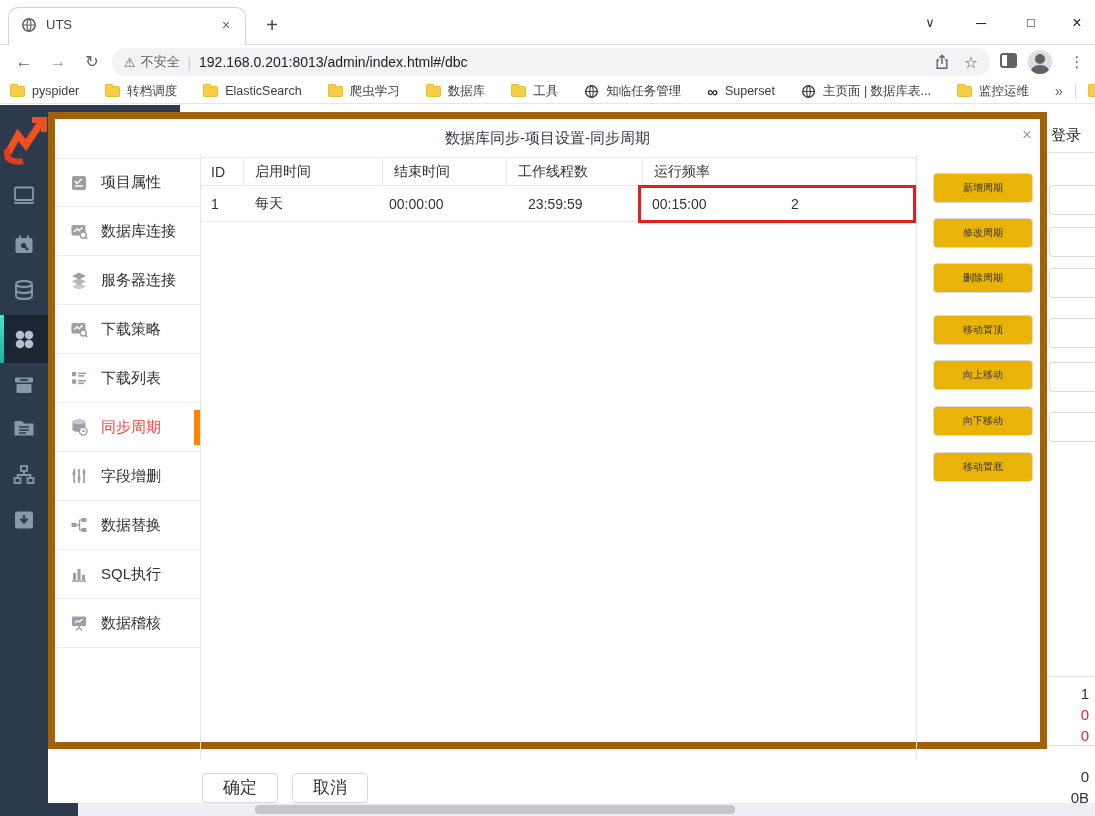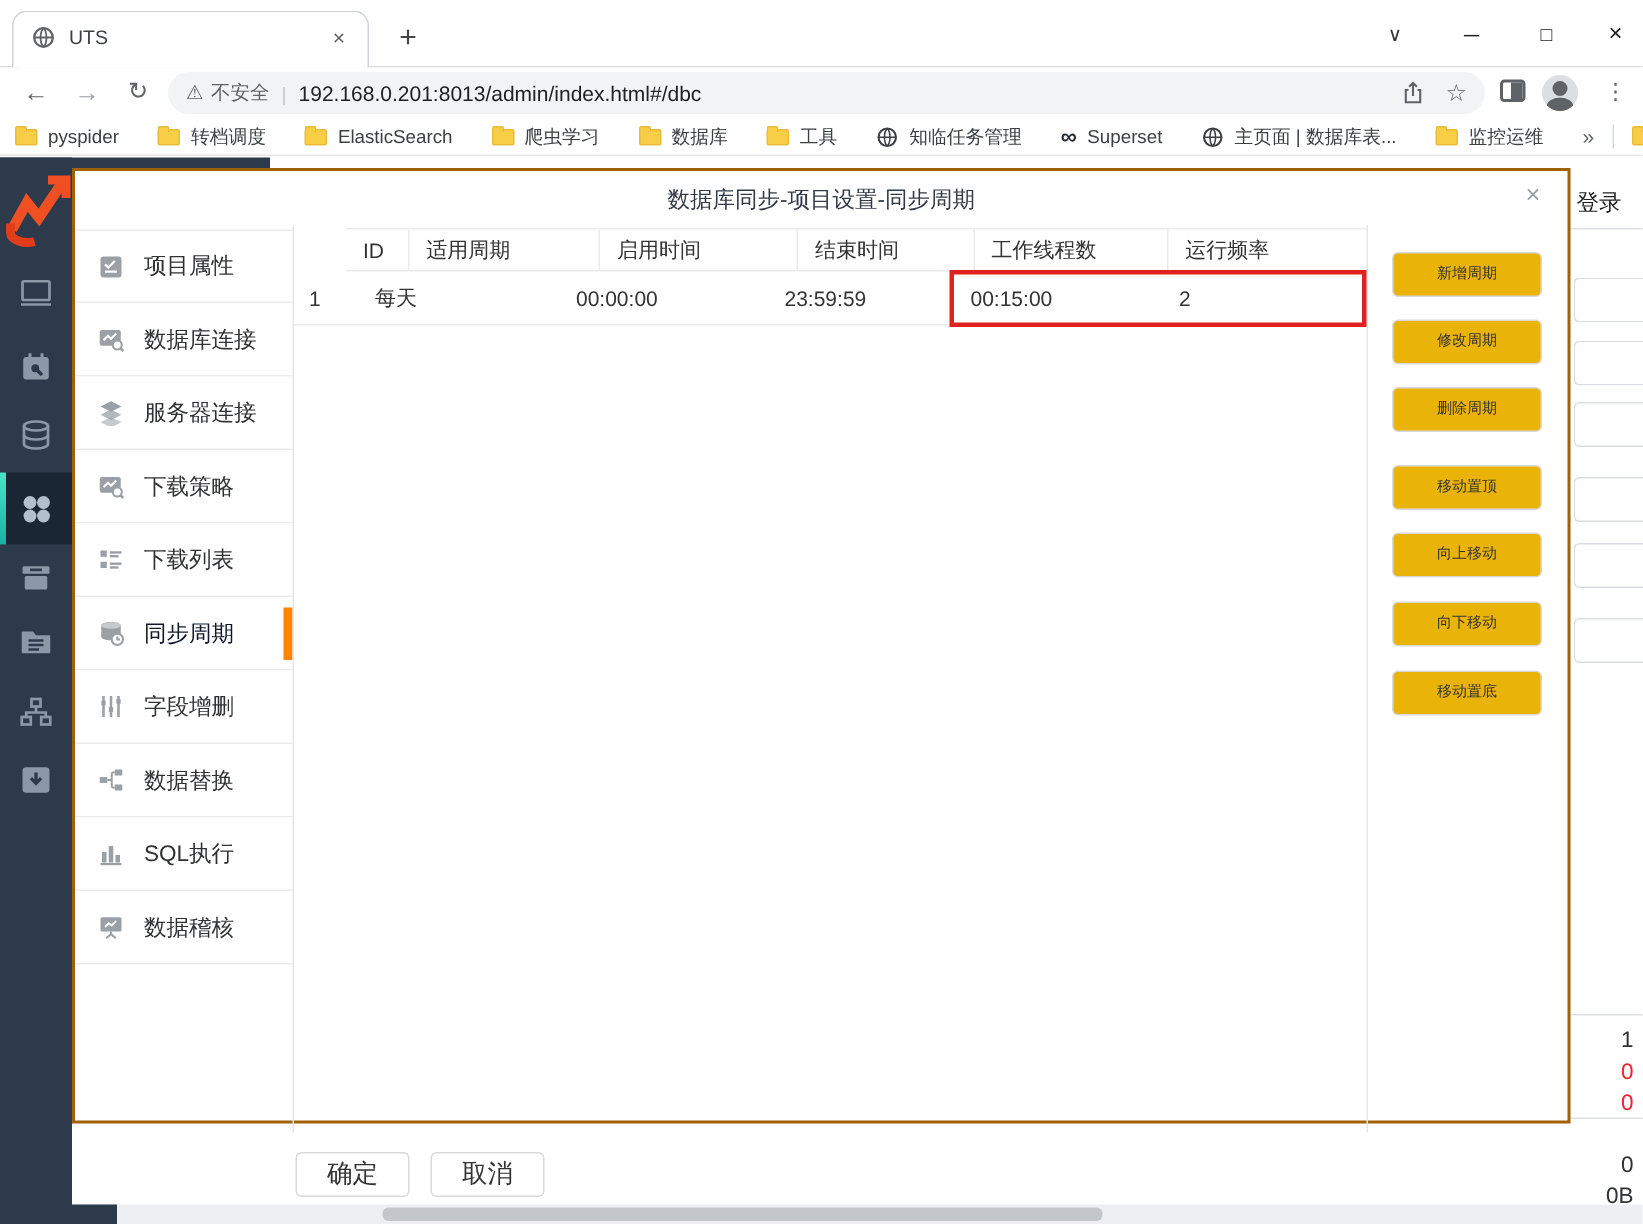--- a/index.html
+++ b/index.html
@@ -67,37 +67,37 @@
 .cut-field { position:absolute; left:2px; width:50px; height:30px; border:1px solid #d9dce1; border-right:none; border-radius:4px 0 0 4px; background:#fff; }
 .rs-val { position:absolute; right:6px; width:36px; text-align:right; font-size:15px; color:#303133; }
 .rs-val.red { color:#f5222d; }
 
 #bottom-strip { position:absolute; left:48px; top:803px; width:1047px; height:13px; background:#edeff2; z-index:3; }
 #bottom-strip .navy-seg { position:absolute; left:0; top:0; width:30px; height:13px; background:#2d3a4b; }
 #hscroll-thumb { position:absolute; left:207px; top:2px; width:480px; height:9px; background:#c3c7cc; border-radius:4px; }
 
 
 #modal { position:absolute; left:48px; top:112px; width:999px; height:637px; background:#fff;
-  border:2px solid #a16207; z-index:10; }
+  border:7px solid #a16207; z-index:10; }
 #modal-title { position:absolute; left:0; top:10px; width:100%; text-align:center; font-size:15px; color:#333a47; }
 #modal-close { position:absolute; left:960px; top:4px; width:24px; height:24px; text-align:center; line-height:24px; font-size:17px; color:#9aa0a6; }
 
 #dlg-menu { position:absolute; left:0; top:39px; width:145px; }
 .menu-item { position:relative; height:49px; display:flex; align-items:center; padding-left:15px; border-bottom:1px solid #ececec; background:#fff; }
 .menu-item:first-child { border-top:1px solid #ececec; }
 .menu-item .mi-ico { width:18px; height:18px; margin-right:13px; flex:0 0 auto; }
 .menu-item .mi-lbl { font-size:15px; color:#303133; white-space:nowrap; }
-.menu-item.active .mi-lbl { color:#0f172a; }
+.menu-item.active .mi-lbl { color:#ef4444; }
 .active-bar { position:absolute; right:0; top:7px; width:6px; height:35px; background:#ff8400; }
 #menu-border { position:absolute; left:145px; top:36px; width:1px; height:605px; background:#e6e6e6; }
 #panel-divider { position:absolute; left:861px; top:36px; width:1px; height:605px; background:#e6e6e6; }
 
 #dlg-table { position:absolute; left:145px; top:38px; width:716px; }
 .trow { display:flex; }
-.thead { height:29px; border-top:1px solid #ebebeb; border-bottom:1px solid #ebebeb;margin-left:36px; }
+.thead { height:29px; border-top:1px solid #ebebeb; border-bottom:1px solid #ebebeb; }
 .thead .tcell { border-right:1px solid #ebebeb; font-size:14px; color:#333; display:flex; align-items:center; padding-left:11px; }
 .thead .tcell:last-child { border-right:none; }
 .tbody-row { height:36px; border-bottom:1px solid #ebebeb; }
 .tbody-row .tcell { font-size:14px; color:#333; display:flex; align-items:center; padding-left:11px; }
 .c0{width:44px;} .c1{width:134px;} .c2{width:139px;} .c3{width:124px;} .c4{width:139px;} .c5{width:136px;}
 
 #red-box { position:absolute; left:583px; top:66px; width:278px; height:38px; border:3px solid #e0211f; z-index:5; }
 
 .side-btn { position:absolute; left:878px; width:100px; height:30px; background:#eab308; border:1px solid #d9d9d9; border-radius:4px;
   font-size:10px; color:#333; text-align:center; line-height:28px; }
@@ -374,21 +374,20 @@
         </svg>
       <span class="mi-lbl">数据稽核</span>
     </div>
   </div>
   <div id="menu-border"></div>
   <div id="panel-divider"></div>
 
   <div id="dlg-table">
     <div class="trow thead">
       <div class="tcell c0">ID</div>
-      <div class="tcell c1">适用周期</div>
       <div class="tcell c2">启用时间</div>
       <div class="tcell c3">结束时间</div>
       <div class="tcell c5">工作线程数</div>
       <div class="tcell c4">运行频率</div>
     </div>
     <div class="trow tbody-row">
       <div class="tcell c0">1</div>
       <div class="tcell c1">每天</div>
       <div class="tcell c2">00:00:00</div>
       <div class="tcell c3">23:59:59</div>

